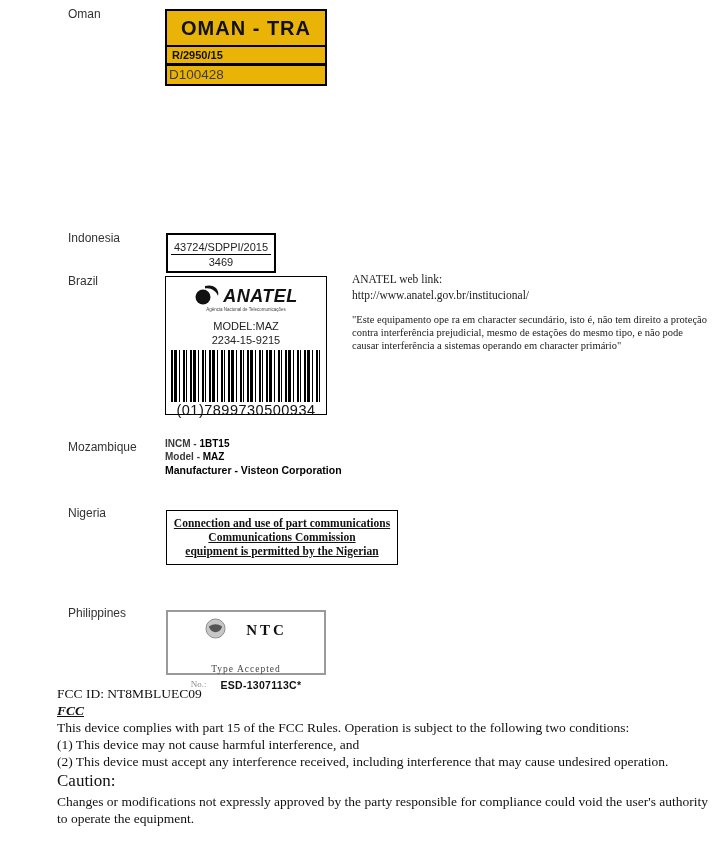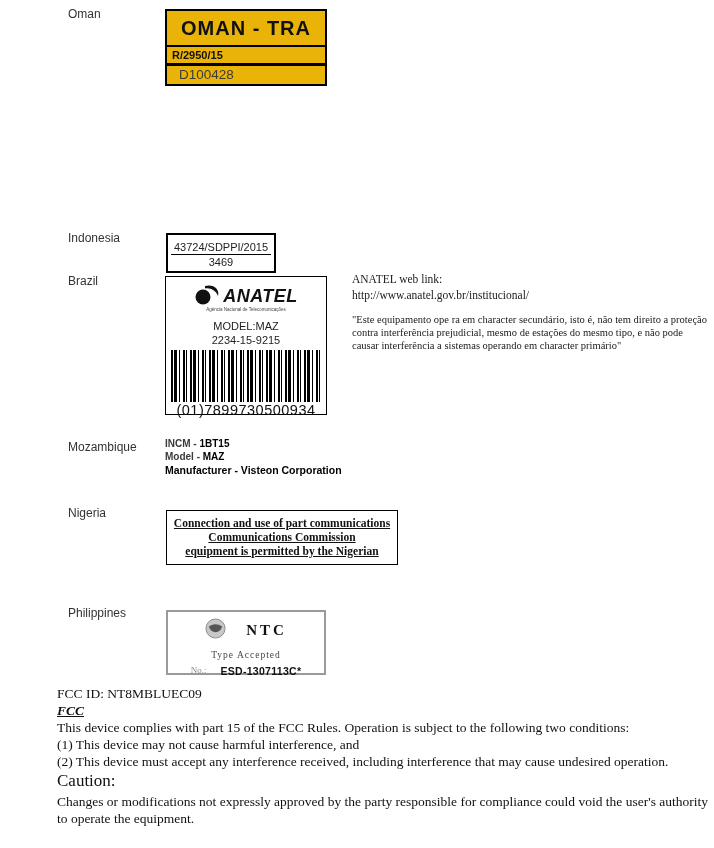--- a/index.html
+++ b/index.html
@@ -45,21 +45,21 @@
     font-weight: bold;
     padding-left: 5px;
     color: #111;
     border-bottom: 3px solid #000;
   }
   .oman-dealer {
     height: 18px;
     line-height: 18px;
     font-size: 13.5px;
     color: #3c3c3c;
-    padding-left: 12px;
+    padding-left: 2px;
   }
 
   
   .indo-box {
     position: absolute;
     left: 166px;
     top: 233px;
     width: 106px;
     border: 2px solid #000;
     text-align: center;
@@ -179,21 +179,21 @@
     font-size: 15px;
     letter-spacing: 3px;
     color: #111;
   }
   .phil-status {
     text-align: center;
     font-family: "Liberation Serif", serif;
     font-size: 9.5px;
     letter-spacing: 1px;
     color: #444;
-    margin-top: 7px;
+    margin-top: 21px;
   }
   .phil-no-row {
     display: flex;
     justify-content: center;
     align-items: flex-start;
     gap: 14px;
     margin-top: 5px;
   }
   .phil-no-label { font-family: "Liberation Serif", serif; font-size: 9px; color: #8a8a8a; }
   .phil-cert { font-size: 10.5px; font-weight: bold; letter-spacing: 0.3px; color: #111; }

